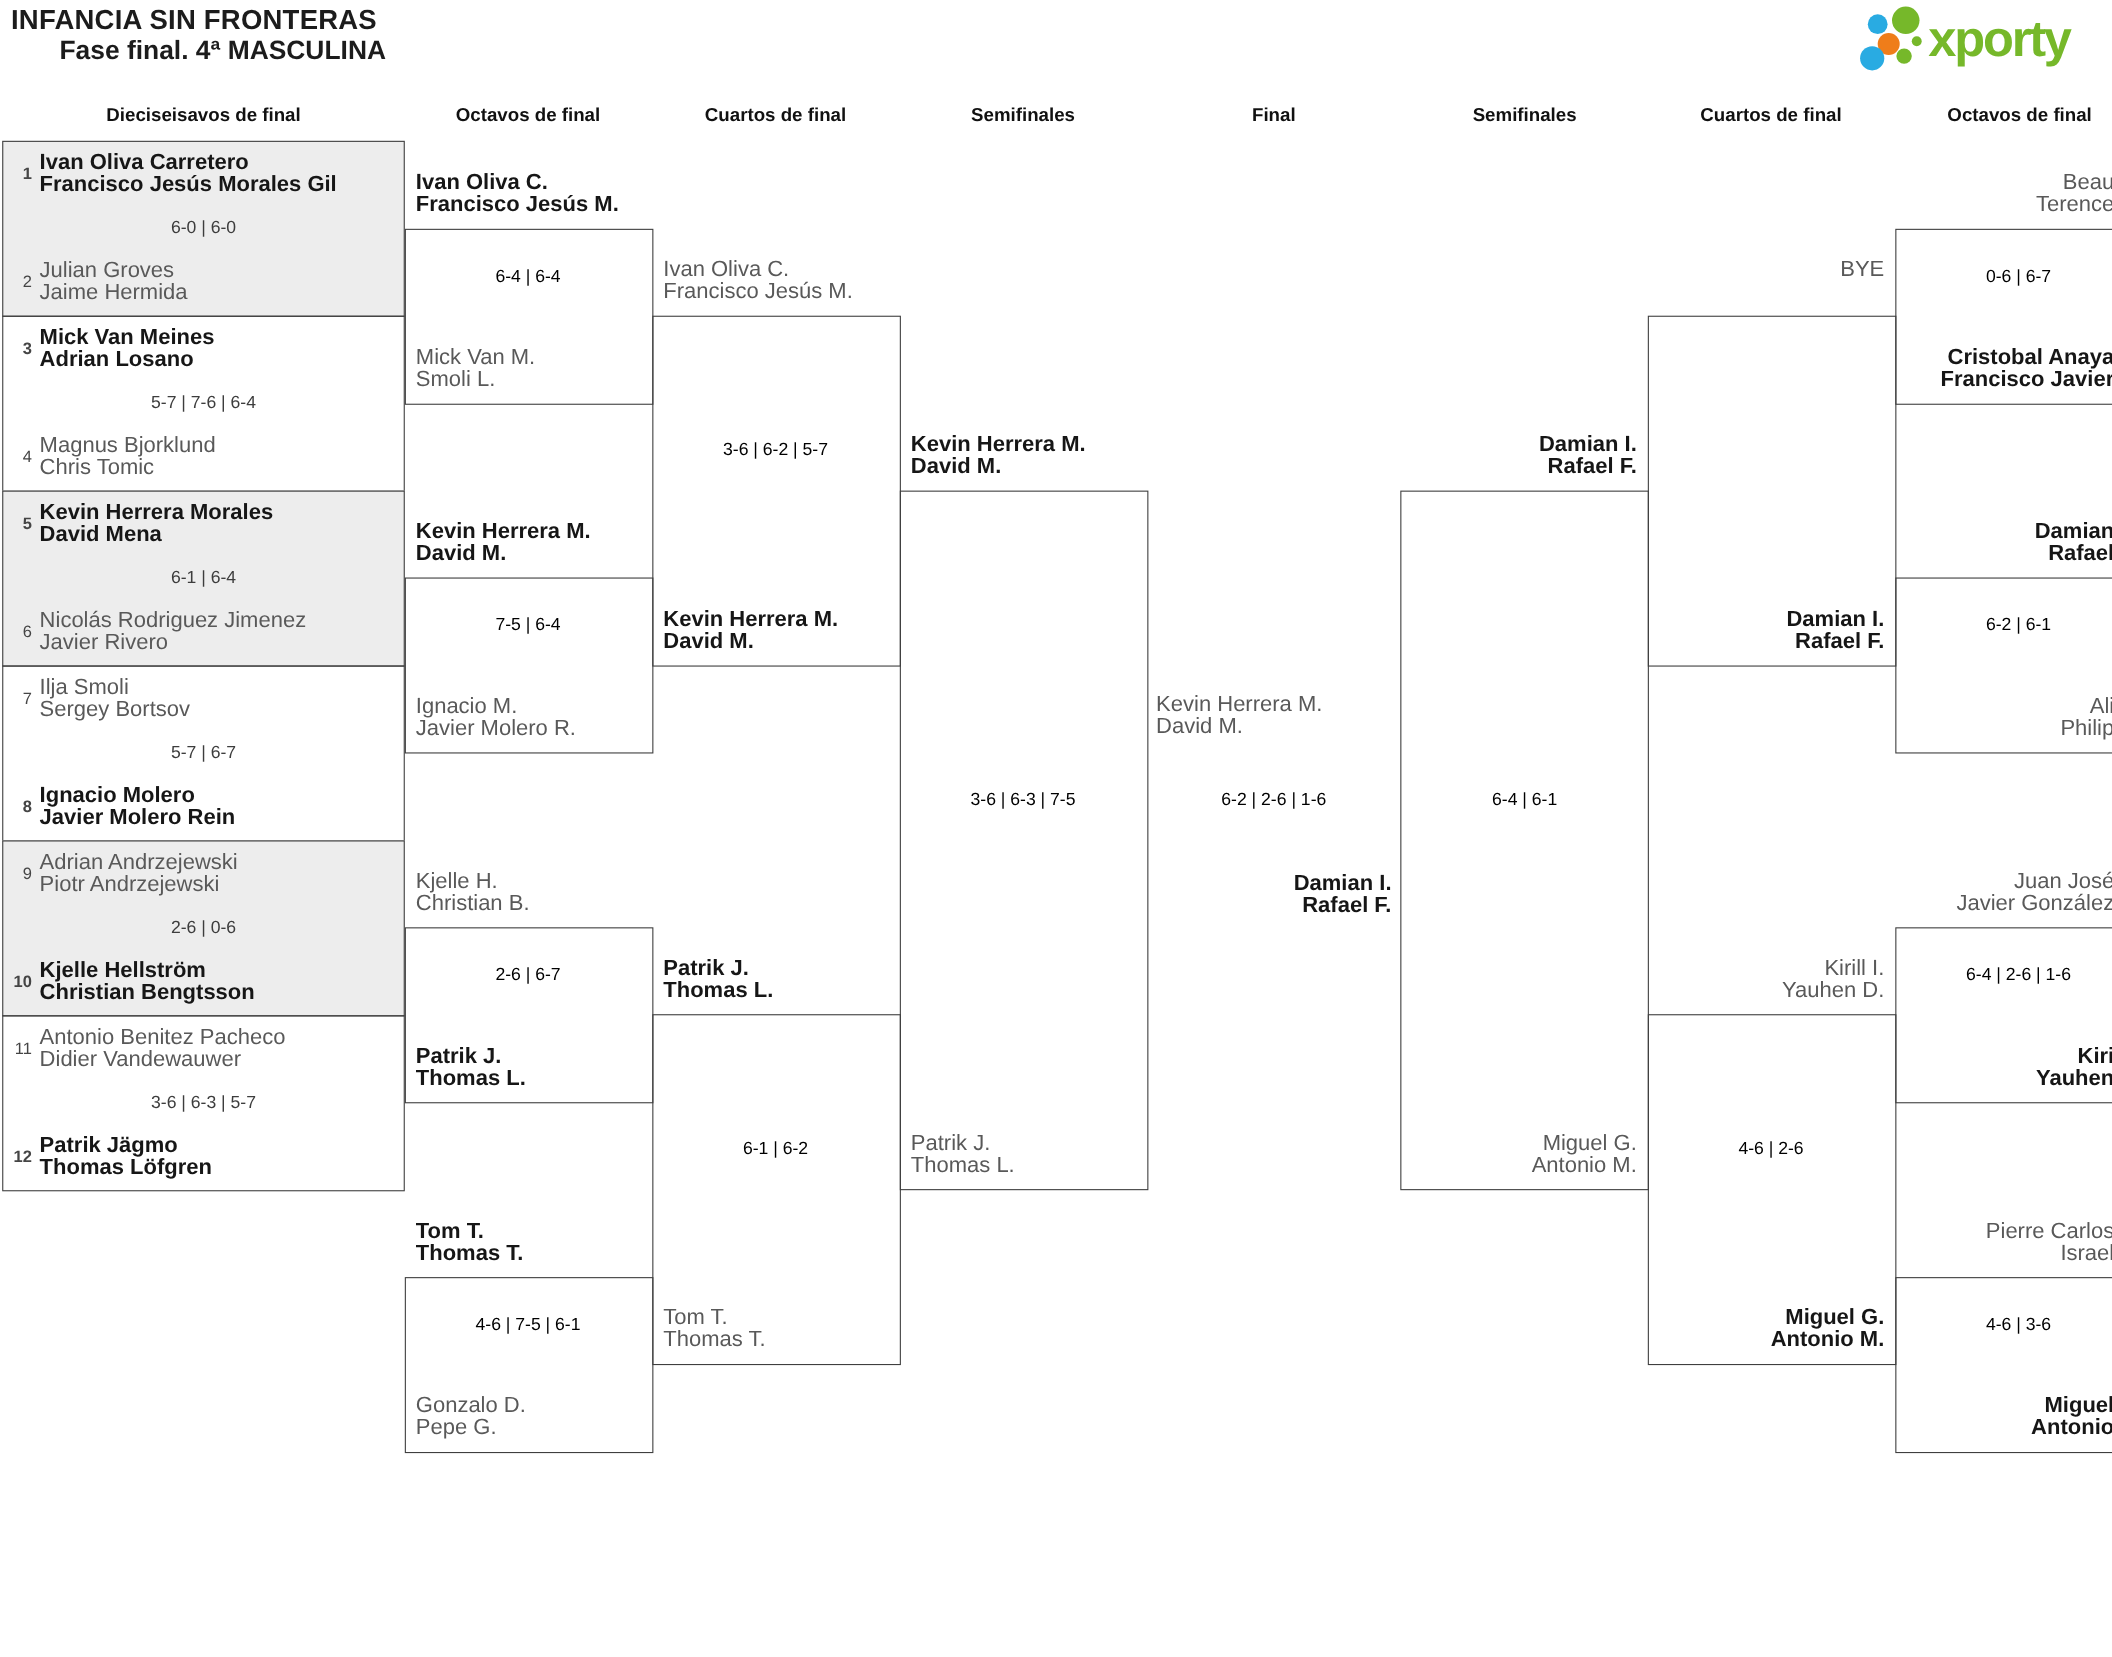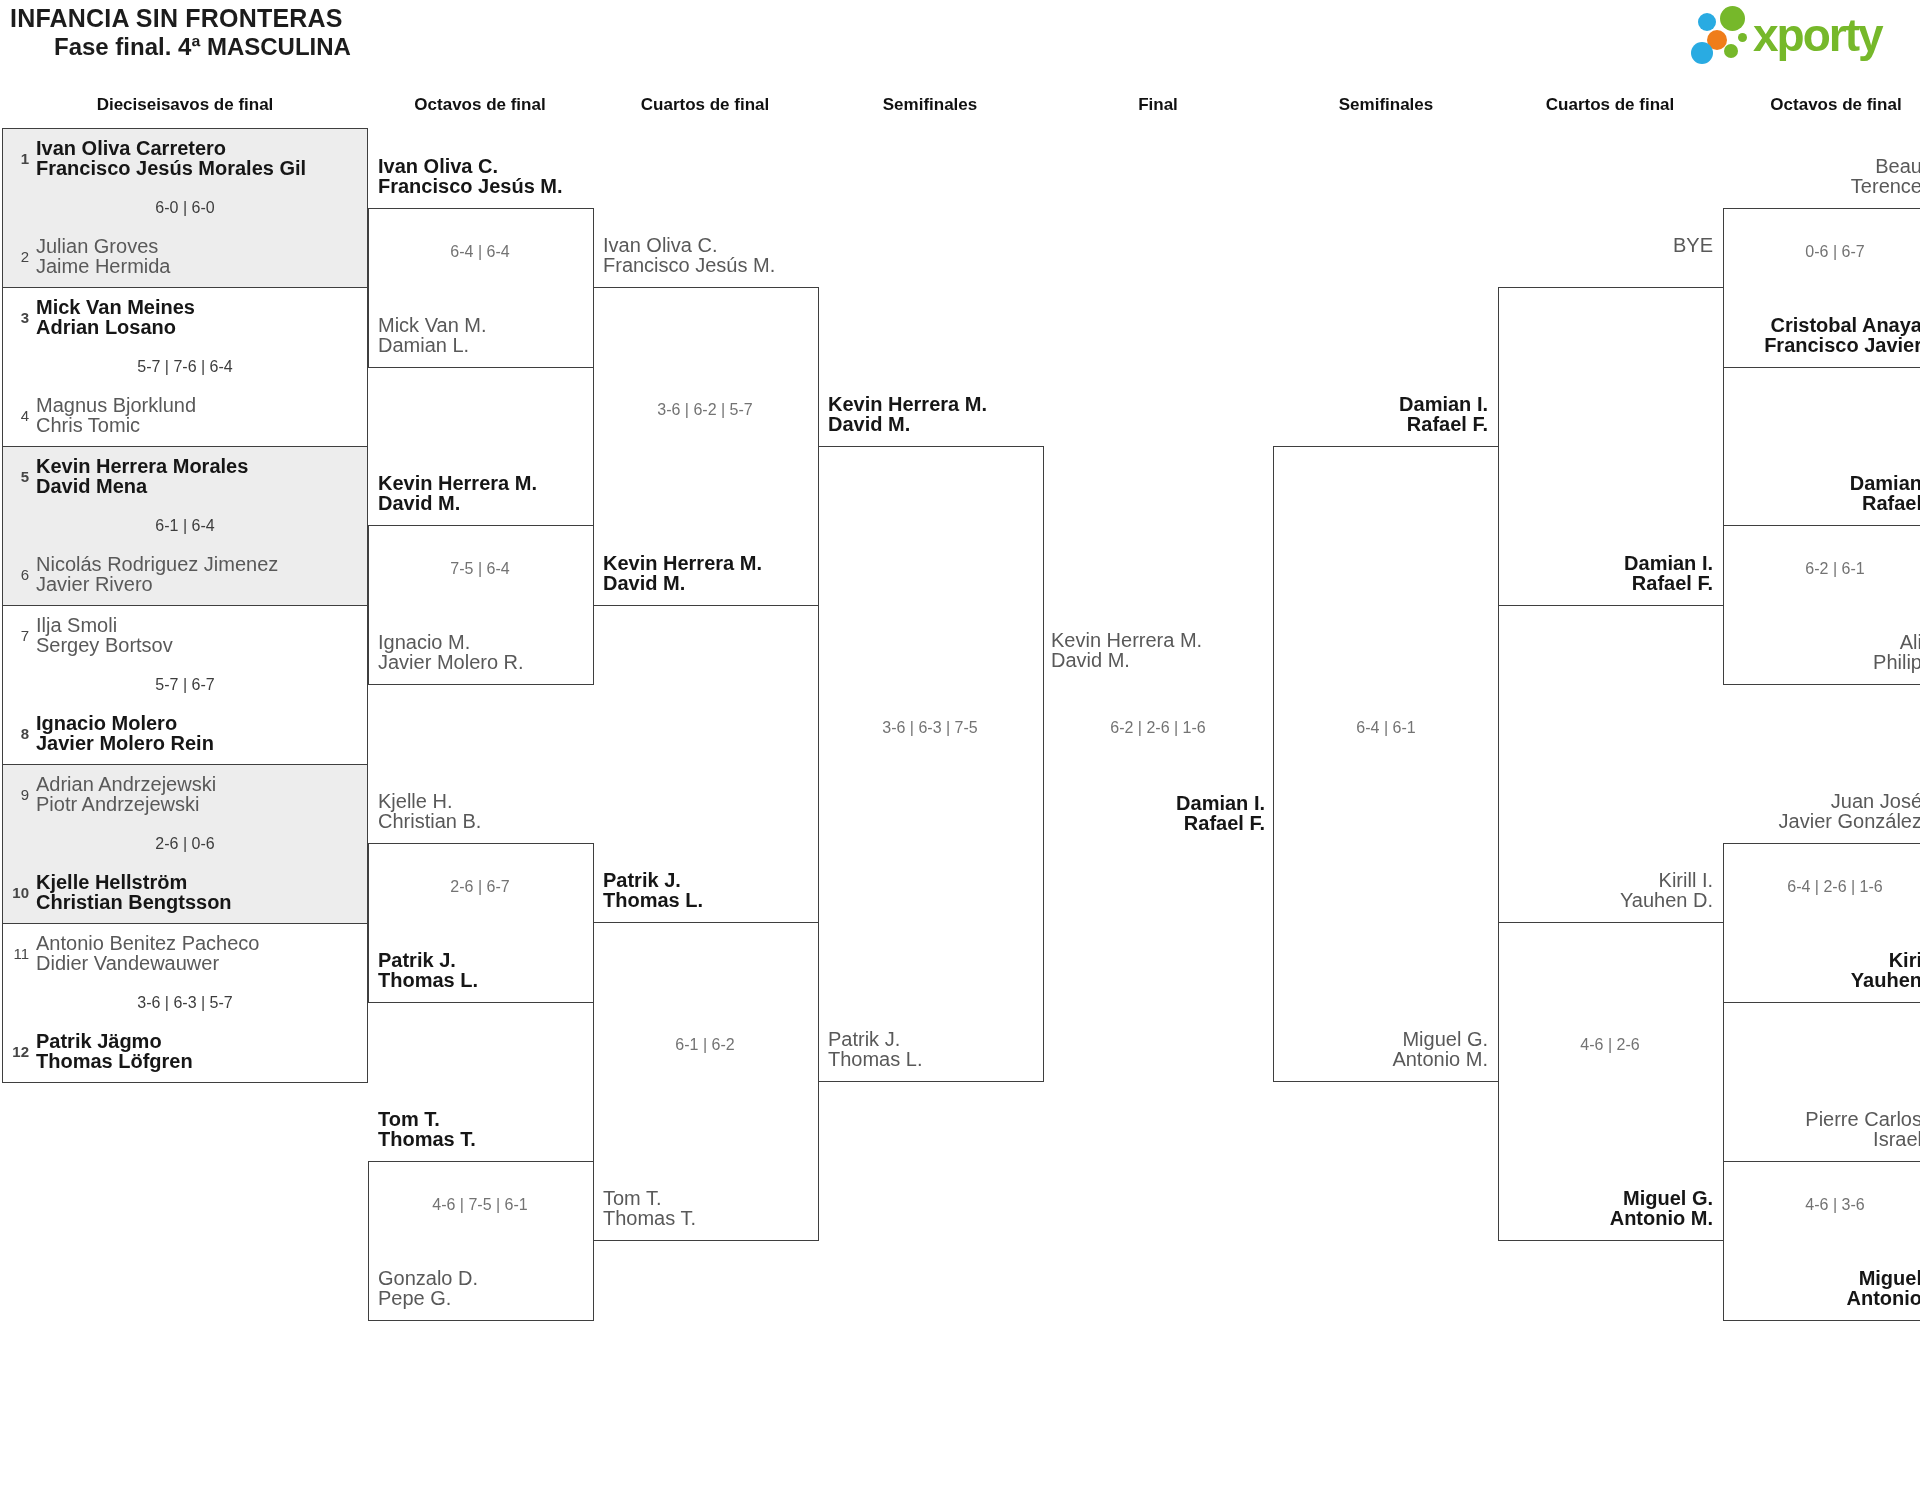--- a/index.html
+++ b/index.html
@@ -11,21 +11,21 @@
   .box{position:absolute;border:1px solid #3f3f3f;box-sizing:border-box;background:transparent;}
   .gray{background:#ededed;}
   .entry{position:absolute;left:8px;display:flex;gap:7px;}
   .entry .n{font-size:15px;color:#454545;width:18px;text-align:right;flex:none;align-self:center;}
   .nm{font-size:20px;line-height:20px;white-space:nowrap;}
   .mscore{position:absolute;left:0;right:0;top:50%;margin-top:-10px;text-align:center;font-size:16px;line-height:20px;color:#3d3d3d;}
   .lbl{position:absolute;font-size:20px;line-height:20px;white-space:nowrap;}
   .lbl.r{text-align:right;}
   .win{font-weight:700;color:#161616;}
   .los{font-weight:400;color:#595959;}
-  .sc{position:absolute;font-size:16px;line-height:20px;color:#737373;white-space:nowrap;transform:translateX(-50%);text-align:center;}
+  .sc{position:absolute;font-size:16px;line-height:20px;color:#000000;white-space:nowrap;transform:translateX(-50%);text-align:center;}
   .dot{position:absolute;border-radius:50%;}
   .logo-text{position:absolute;left:1753px;top:8px;font-size:46px;font-weight:800;color:#76b82a;letter-spacing:-2px;}
 </style>
 </head>
 <body>
 
 <div class="stage">
 
   <div class="title">INFANCIA SIN FRONTERAS</div>
   <div class="subtitle">Fase final. 4ª MASCULINA</div>
@@ -126,21 +126,21 @@
 
   <div class="box" style="left:1273px;top:446px;width:226px;height:636px;"></div>
   <div class="box" style="left:1498px;top:287px;width:226px;height:319px;"></div>
   <div class="box" style="left:1498px;top:922px;width:226px;height:319px;"></div>
   <div class="box" style="left:1723px;top:208px;width:226px;height:160px;"></div>
   <div class="box" style="left:1723px;top:525px;width:226px;height:160px;"></div>
   <div class="box" style="left:1723px;top:843px;width:226px;height:160px;"></div>
   <div class="box" style="left:1723px;top:1161px;width:226px;height:160px;"></div>
 
   <div class="lbl win" style="left:378px;top:156px"><span>Ivan Oliva C.</span><br><span>Francisco Jesús M.</span></div>
-  <div class="lbl los" style="left:378px;top:315px"><span>Mick Van M.</span><br><span>Damian L.</span></div>
+  <div class="lbl los" style="left:378px;top:315px"><span>Mick Van M.</span><br><span>Smoli L.</span></div>
   <div class="lbl win" style="left:378px;top:473px"><span>Kevin Herrera M.</span><br><span>David M.</span></div>
   <div class="lbl los" style="left:378px;top:632px"><span>Ignacio M.</span><br><span>Javier Molero R.</span></div>
   <div class="lbl los" style="left:378px;top:791px"><span>Kjelle H.</span><br><span>Christian B.</span></div>
   <div class="lbl win" style="left:378px;top:950px"><span>Patrik J.</span><br><span>Thomas L.</span></div>
   <div class="lbl win" style="left:378px;top:1109px"><span>Tom T.</span><br><span>Thomas T.</span></div>
   <div class="lbl los" style="left:378px;top:1268px"><span>Gonzalo D.</span><br><span>Pepe G.</span></div>
 
   <div class="lbl los" style="left:603px;top:235px"><span>Ivan Oliva C.</span><br><span>Francisco Jesús M.</span></div>
   <div class="lbl win" style="left:603px;top:553px"><span>Kevin Herrera M.</span><br><span>David M.</span></div>
   <div class="lbl win" style="left:603px;top:870px"><span>Patrik J.</span><br><span>Thomas L.</span></div>

